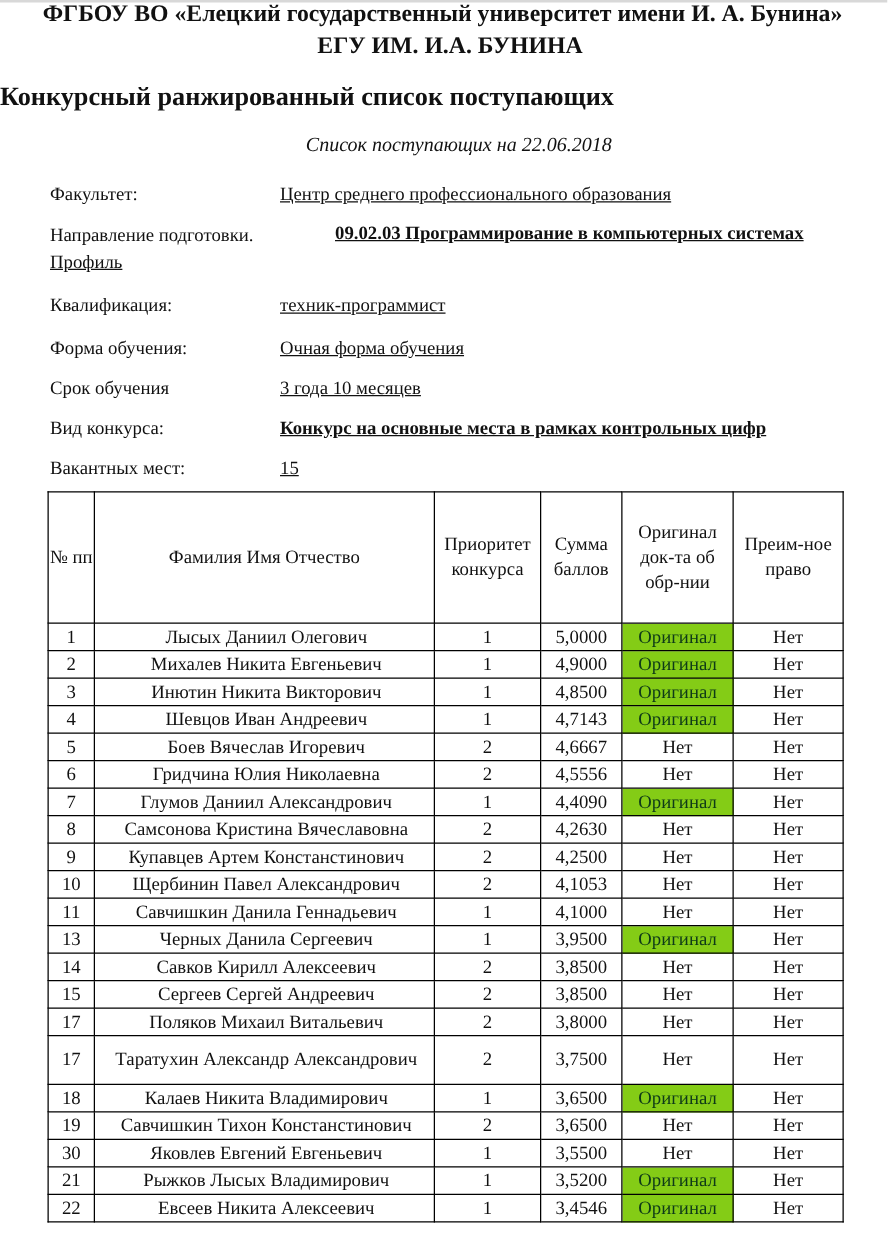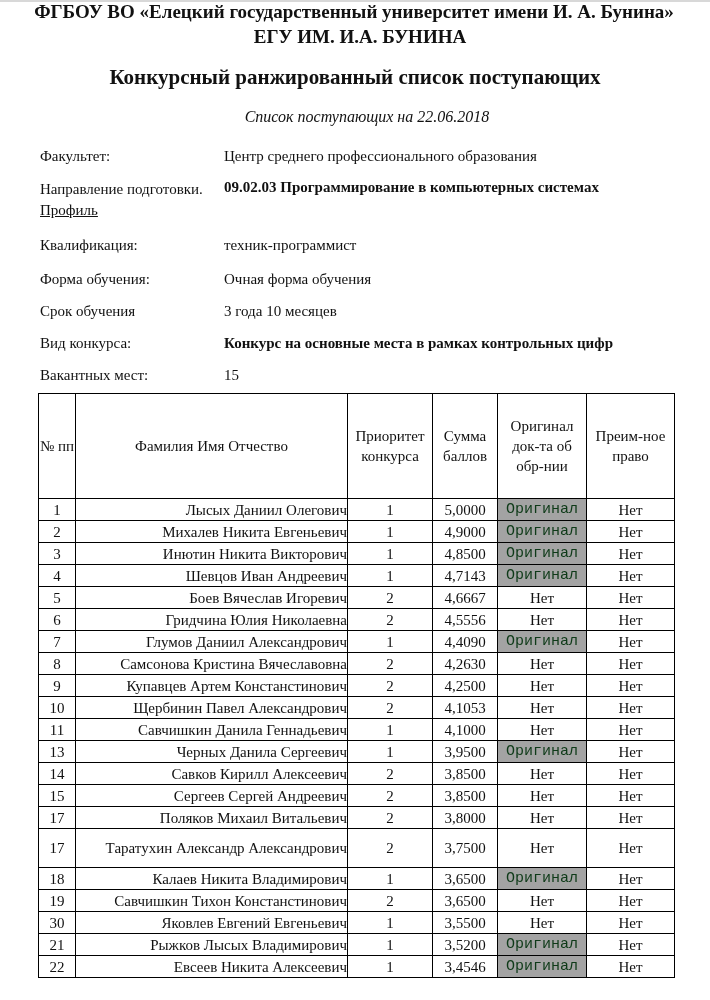--- a/index.html
+++ b/index.html
@@ -2,52 +2,52 @@
 <html><head>
 <meta charset="utf-8">
 <style>
   html, body { margin: 0; padding: 0; background: #ffffff; }
   body { width: 710px; height: 1000px; overflow: hidden; position: relative;
          font-family: "Liberation Serif", "DejaVu Serif", serif; color: #111; }
   .topline { position: absolute; left: 0; top: 0; width: 710px; height: 2px; background: #d8d8d8; }
   .h1 { position: absolute; left: 0; width: 720px; text-align: center; font-weight: bold; font-size: 19px; white-space: nowrap; }
   .h1.line1 { top: 1px; left: -6px; }
   .h1.line2 { top: 26px; }
-  .title { position: absolute; top: 65px; left: 0; width: 710px; text-align: center; font-weight: bold; font-size: 21px; }
+  .title { position: absolute; top: 65px; left: 0; width: 710px; text-align: left; font-weight: bold; font-size: 21px; }
   .subtitle { position: absolute; top: 108px; left: 12px; width: 710px; text-align: center; font-size: 16px; font-style: italic; }
   .info { position: absolute; left: 40px; font-size: 15px; }
   .info .lbl { position: absolute; left: 0; white-space: nowrap; }
-  .info .val { position: absolute; left: 184px; white-space: nowrap; }
+  .info .val { position: absolute; left: 184px; white-space: nowrap; text-decoration: underline; }
   .info .val.bold { font-weight: bold; }
   table.list { position: absolute; left: 38px; top: 393px; border-collapse: collapse; font-size: 15px; table-layout: fixed; }
   table.list th, table.list td { border: 1px solid #000; padding: 0; }
   table.list th { font-weight: normal; text-align: center; vertical-align: middle; height: 104px; line-height: 20px; }
   table.list td { height: 21px; line-height: 20px; text-align: center; }
-  table.list td.name { text-align: right; padding-left: 3px; white-space: nowrap; overflow: hidden; margin-top: 11px; }
+  table.list td.name { text-align: center; padding-left: 3px; white-space: nowrap; overflow: hidden; margin-top: 11px; }
   table.list td.score { font-weight: normal; }
-  table.list td.orig-yes { background: #a3a3a3; color: #0e3a18; font-family: Liberation Mono, monospace; }
+  table.list td.orig-yes { background: #84cc16; color: #0e3a18; }
   table.list tr.tall td { height: 38px; }
 </style>
 </head>
 <body>
 
 <div class="topline"></div>
 
 <div class="h1 line1">ФГБОУ ВО «Елецкий государственный университет имени И. А. Бунина»</div>
 <div class="h1 line2">ЕГУ ИМ. И.А. БУНИНА</div>
 <div class="title">Конкурсный ранжированный список поступающих</div>
 <div class="subtitle">Список поступающих на 22.06.2018</div>
 
 <div class="info" style="top:148px;">
   <span class="lbl">Факультет:</span>
   <span class="val">Центр среднего профессионального образования</span>
 </div>
 <div class="info" style="top:181px;">
   <span class="lbl">Направление подготовки.</span>
-  <span class="val bold" style="top:-2px;">09.02.03 Программирование в компьютерных системах</span>
+  <span class="val bold" style="top:-2px;margin-left:44px;">09.02.03 Программирование в компьютерных системах</span>
   <span class="lbl" style="top:21px;text-decoration:underline;">Профиль</span>
 </div>
 <div class="info" style="top:237px;">
   <span class="lbl">Квалификация:</span>
   <span class="val">техник-программист</span>
 </div>
 <div class="info" style="top:271px;">
   <span class="lbl">Форма обучения:</span>
   <span class="val">Очная форма обучения</span>
 </div>

